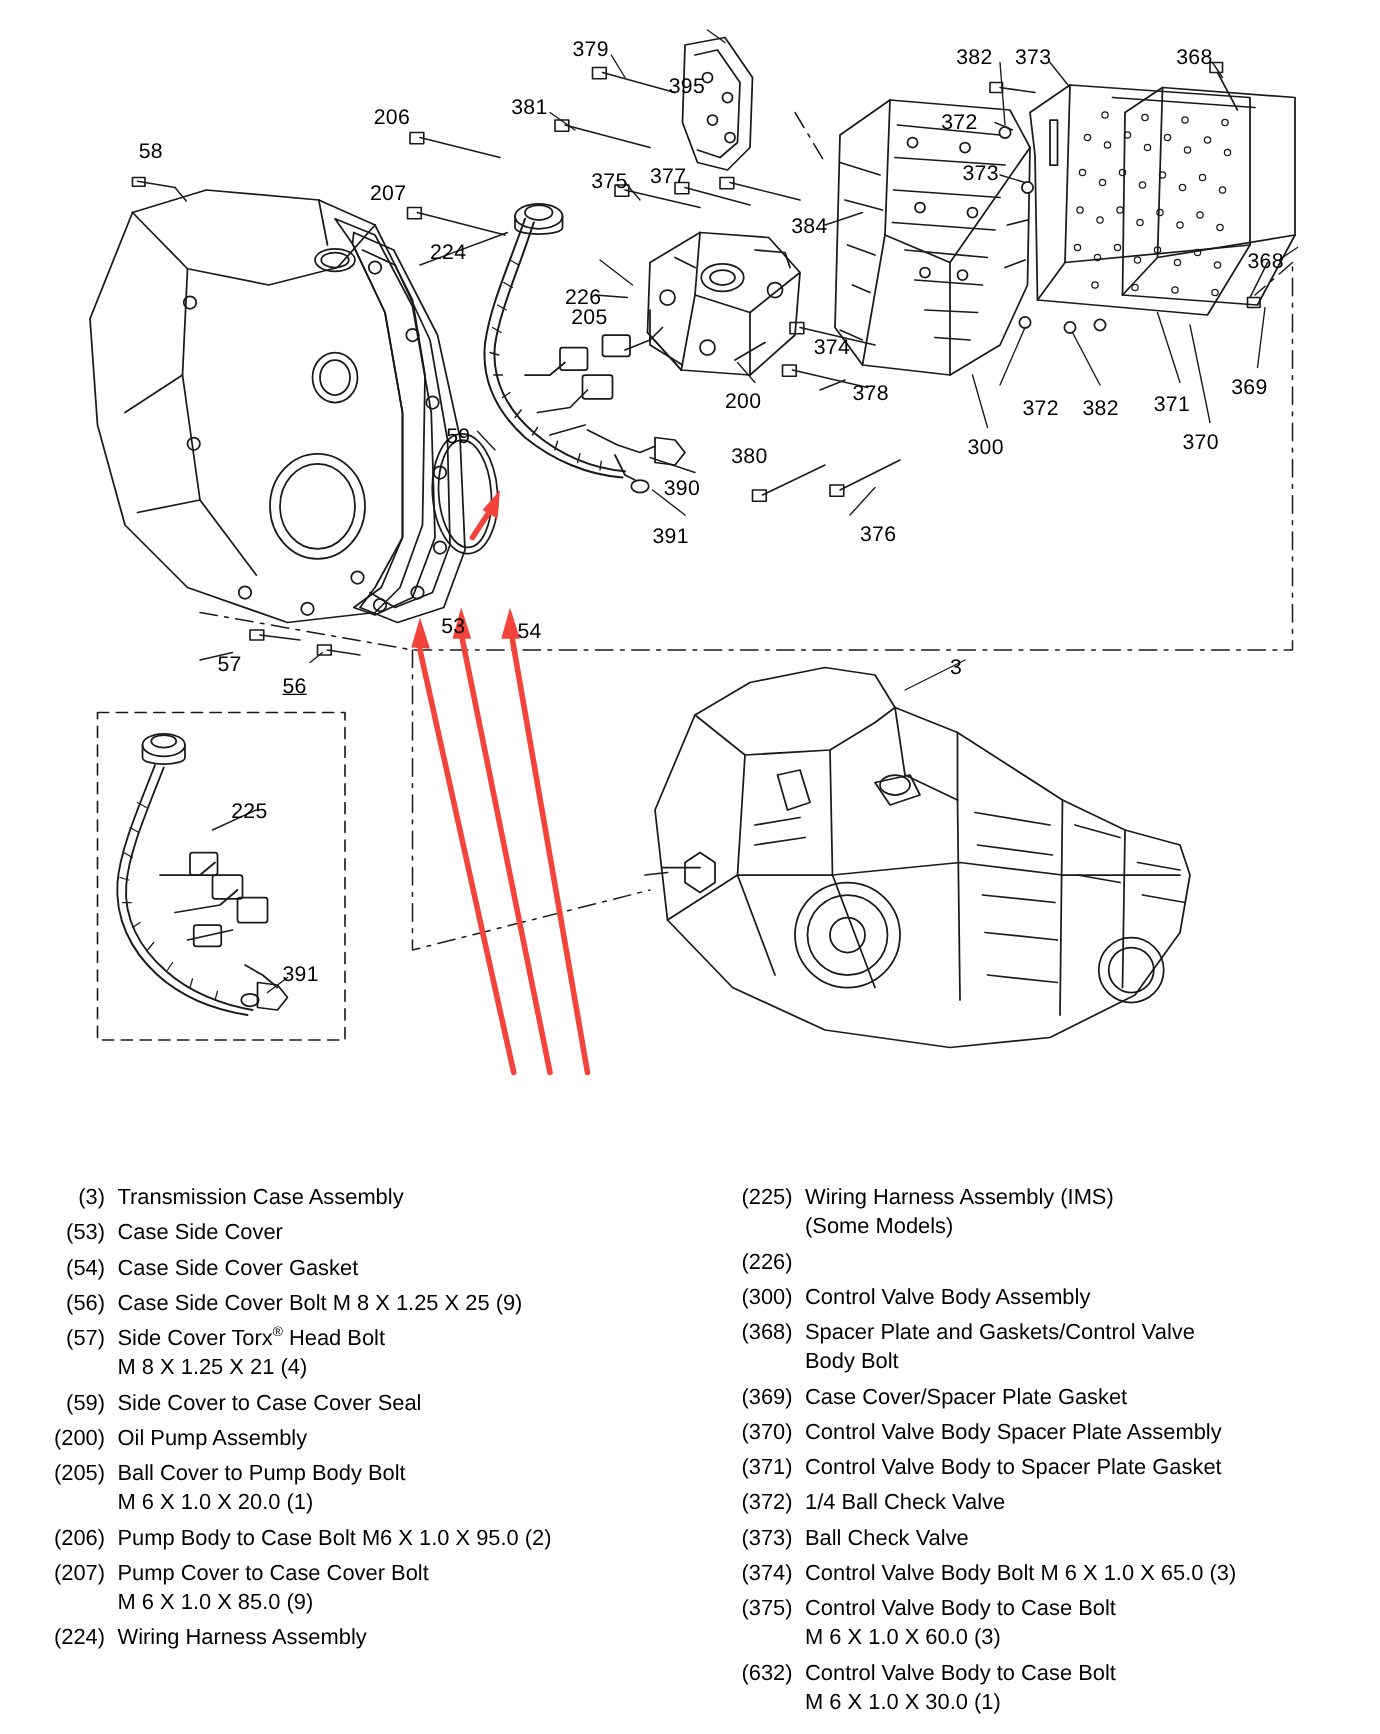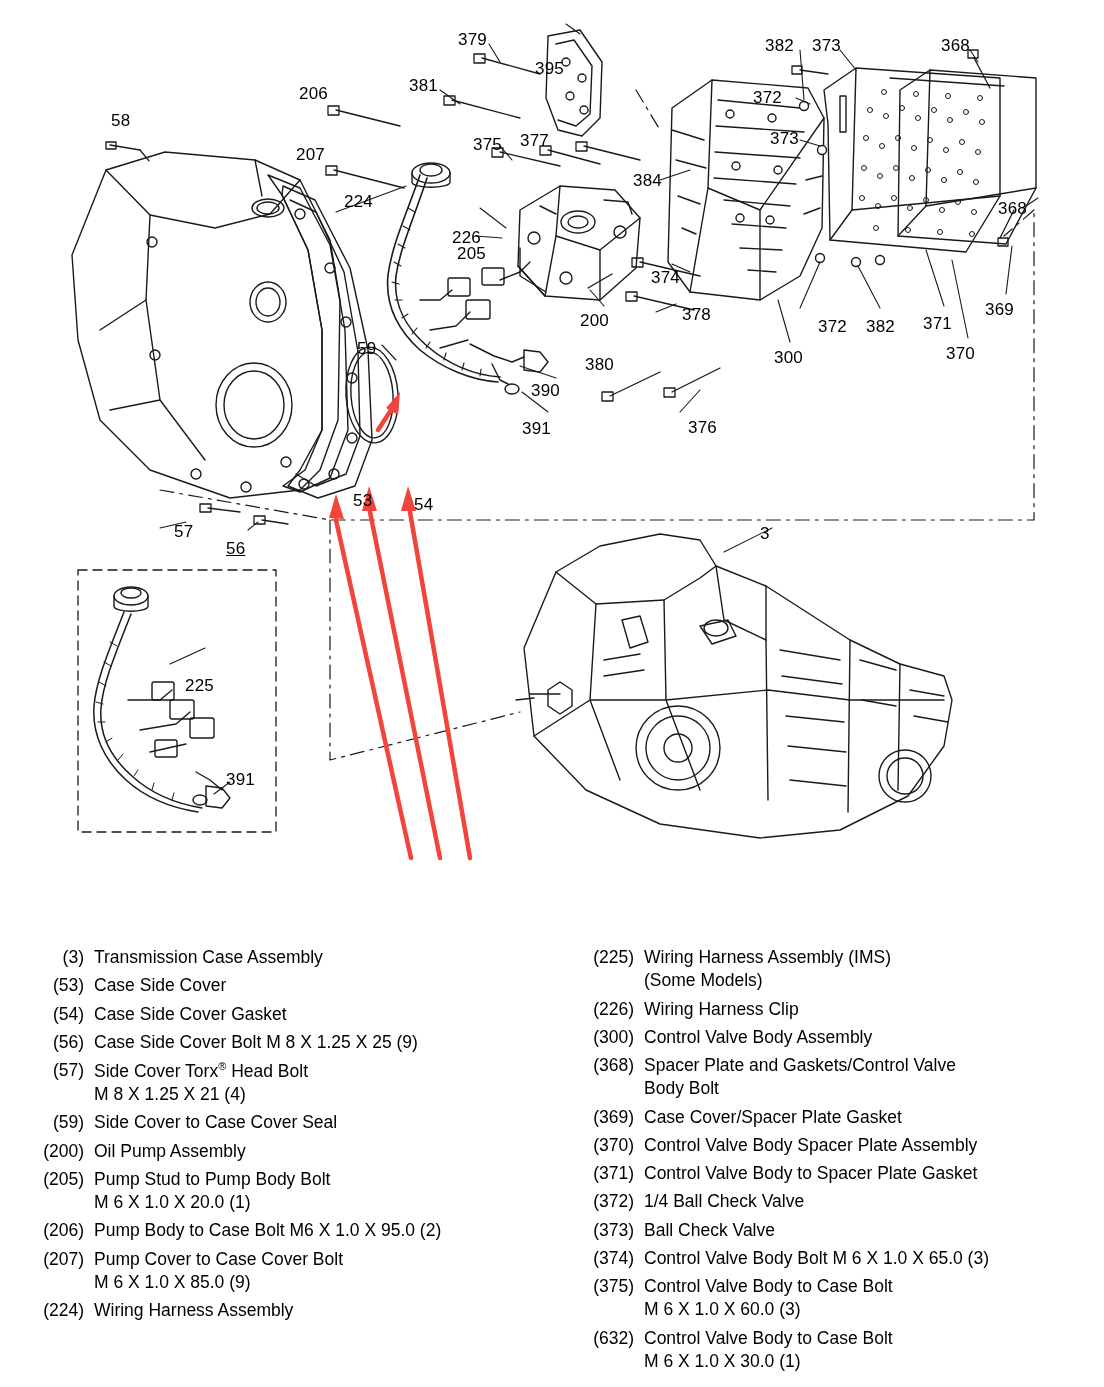--- a/index.html
+++ b/index.html
@@ -464,21 +464,21 @@
   <span class="callout" style="left:946px;top:344px;">370</span>
   <span class="callout" style="left:985px;top:300px;">369</span>
   <span class="callout" style="left:357px;top:339px;">59</span>
   <span class="callout" style="left:531px;top:381px;">390</span>
   <span class="callout" style="left:522px;top:419px;">391</span>
   <span class="callout" style="left:353px;top:491px;">53</span>
   <span class="callout" style="left:414px;top:495px;">54</span>
   <span class="callout" style="left:174px;top:522px;">57</span>
   <span class="callout" style="left:226px;top:539px;text-decoration:underline;">56</span>
   <span class="callout" style="left:760px;top:524px;">3</span>
-  <span class="callout" style="left:185px;top:676px;">225</span>
+  <span class="callout" style="left:185px;top:639px;">225</span>
   <span class="callout" style="left:226px;top:770px;">391</span>
 </div>
 
 <div id="legend">
 
   <div class="legend-col" id="legend-col-left">
     <div class="legend-row">
       <span class="legend-num">(3)</span>
       <span class="legend-desc"><span>Transmission Case Assembly</span></span>
     </div>
@@ -505,21 +505,21 @@
       <span class="legend-num">(59)</span>
       <span class="legend-desc"><span>Side Cover to Case Cover Seal</span></span>
     </div>
     <div class="legend-row">
       <span class="legend-num">(200)</span>
       <span class="legend-desc"><span>Oil Pump Assembly</span></span>
     </div>
     <div class="legend-row">
       <span class="legend-num">(205)</span>
       <span class="legend-desc">
-        <span>Pump Stud to Pump Body Bolt</span>
+        <span>Ball Cover to Pump Body Bolt</span>
         <span class="ln2">M 6 X 1.0 X 20.0 (1)</span>
       </span>
     </div>
     <div class="legend-row">
       <span class="legend-num">(206)</span>
       <span class="legend-desc"><span>Pump Body to Case Bolt M6 X 1.0 X 95.0 (2)</span></span>
     </div>
     <div class="legend-row">
       <span class="legend-num">(207)</span>
       <span class="legend-desc">
@@ -536,21 +536,20 @@
   <div class="legend-col" id="legend-col-right">
     <div class="legend-row">
       <span class="legend-num">(225)</span>
       <span class="legend-desc">
         <span>Wiring Harness Assembly (IMS)</span>
         <span class="ln2">(Some Models)</span>
       </span>
     </div>
     <div class="legend-row">
       <span class="legend-num">(226)</span>
-      <span class="legend-desc"><span>Wiring Harness Clip</span></span>
     </div>
     <div class="legend-row">
       <span class="legend-num">(300)</span>
       <span class="legend-desc"><span>Control Valve Body Assembly</span></span>
     </div>
     <div class="legend-row">
       <span class="legend-num">(368)</span>
       <span class="legend-desc">
         <span>Spacer Plate and Gaskets/Control Valve</span>
         <span class="ln2">Body Bolt</span>

